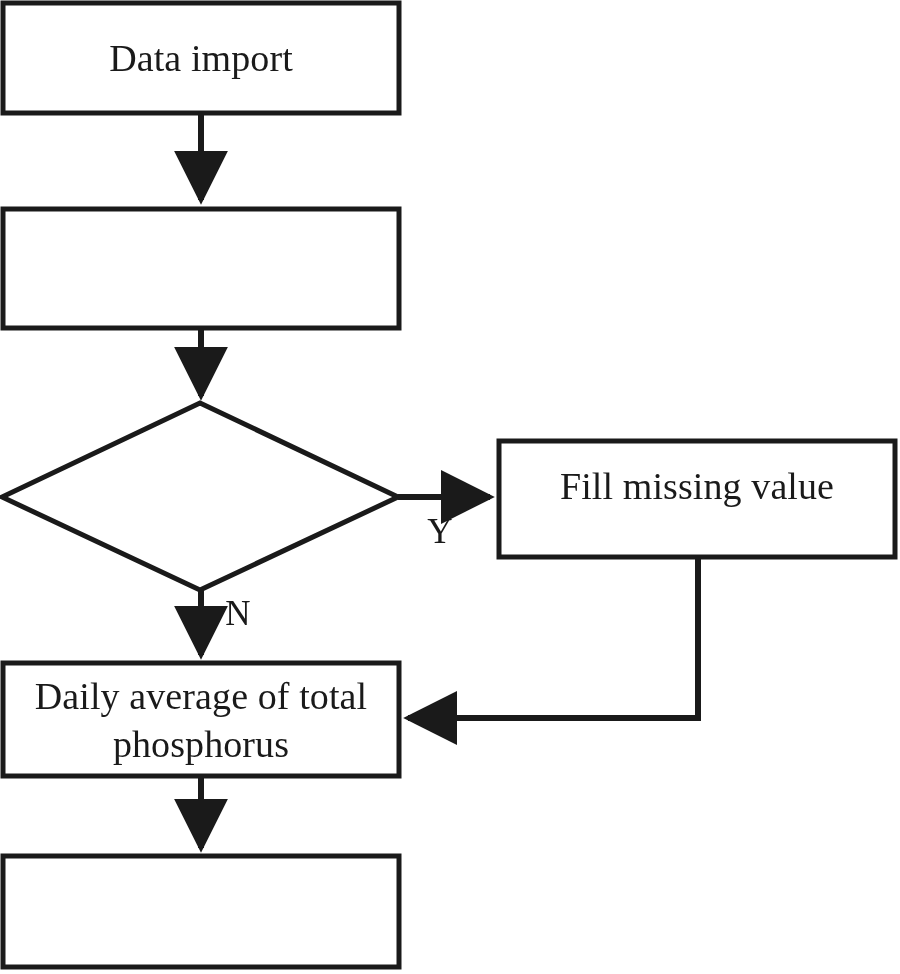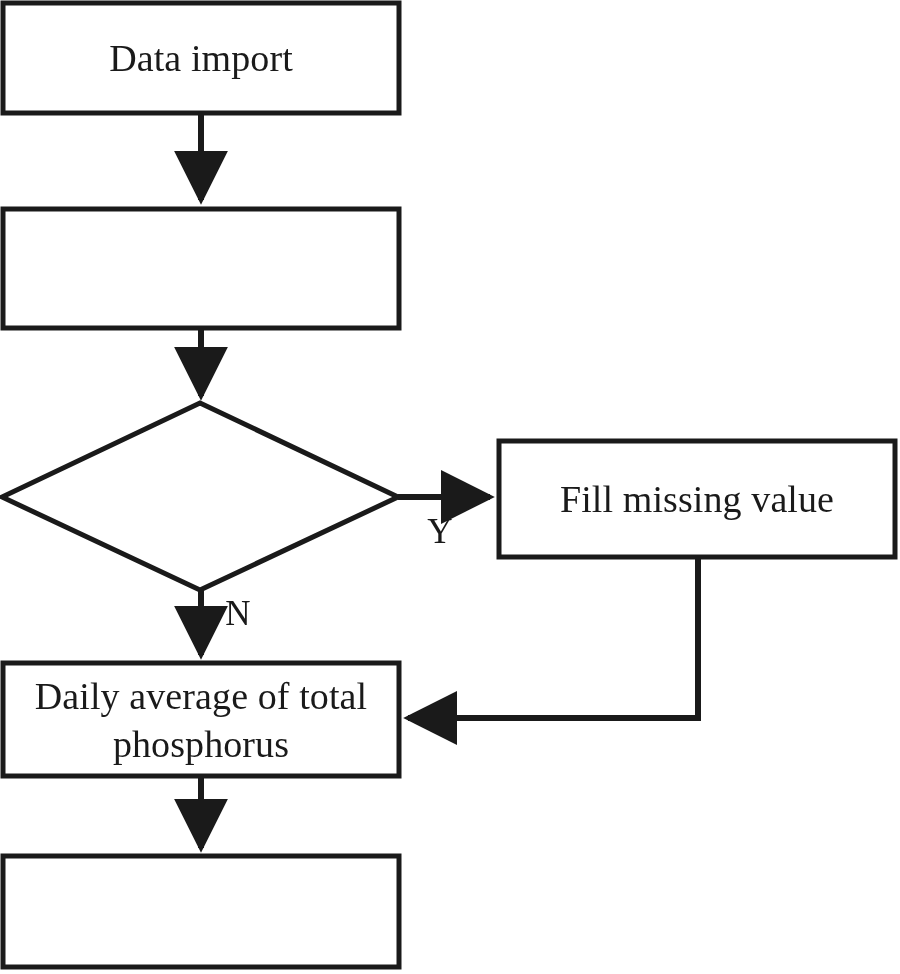--- a/index.html
+++ b/index.html
@@ -77,21 +77,21 @@
 
     <path d="M 698 557 L 698 718 L 408 718" fill="none" stroke="#1a1a1a" stroke-width="6" stroke-linejoin="miter" marker-end="url(#arrowhead)"></path>
 
     <line x1="201" y1="776" x2="201" y2="848" stroke="#1a1a1a" stroke-width="6" marker-end="url(#arrowhead)"></line>
   </svg>
 
   <div class="node-label" style="left:3px; top:3px; width:396px; height:110px;">Data import</div>
 
 
 
-  <div class="node-label" style="left:499px; top:441px; width:396px; height:116px;">Fill missing value</div>
+  <div class="node-label" style="left:499px; top:428px; width:396px; height:116px;">Fill missing value</div>
 
   <div class="node-label" style="left:3px; top:663px; width:396px; height:113px;">Daily average of total
 phosphorus</div>
 
 
   <div class="edge-label" style="left:418px; top:514px; width:44px;">Y</div>
 
   <div class="edge-label" style="left:216px; top:596px; width:44px;">N</div>
 
 </div>

